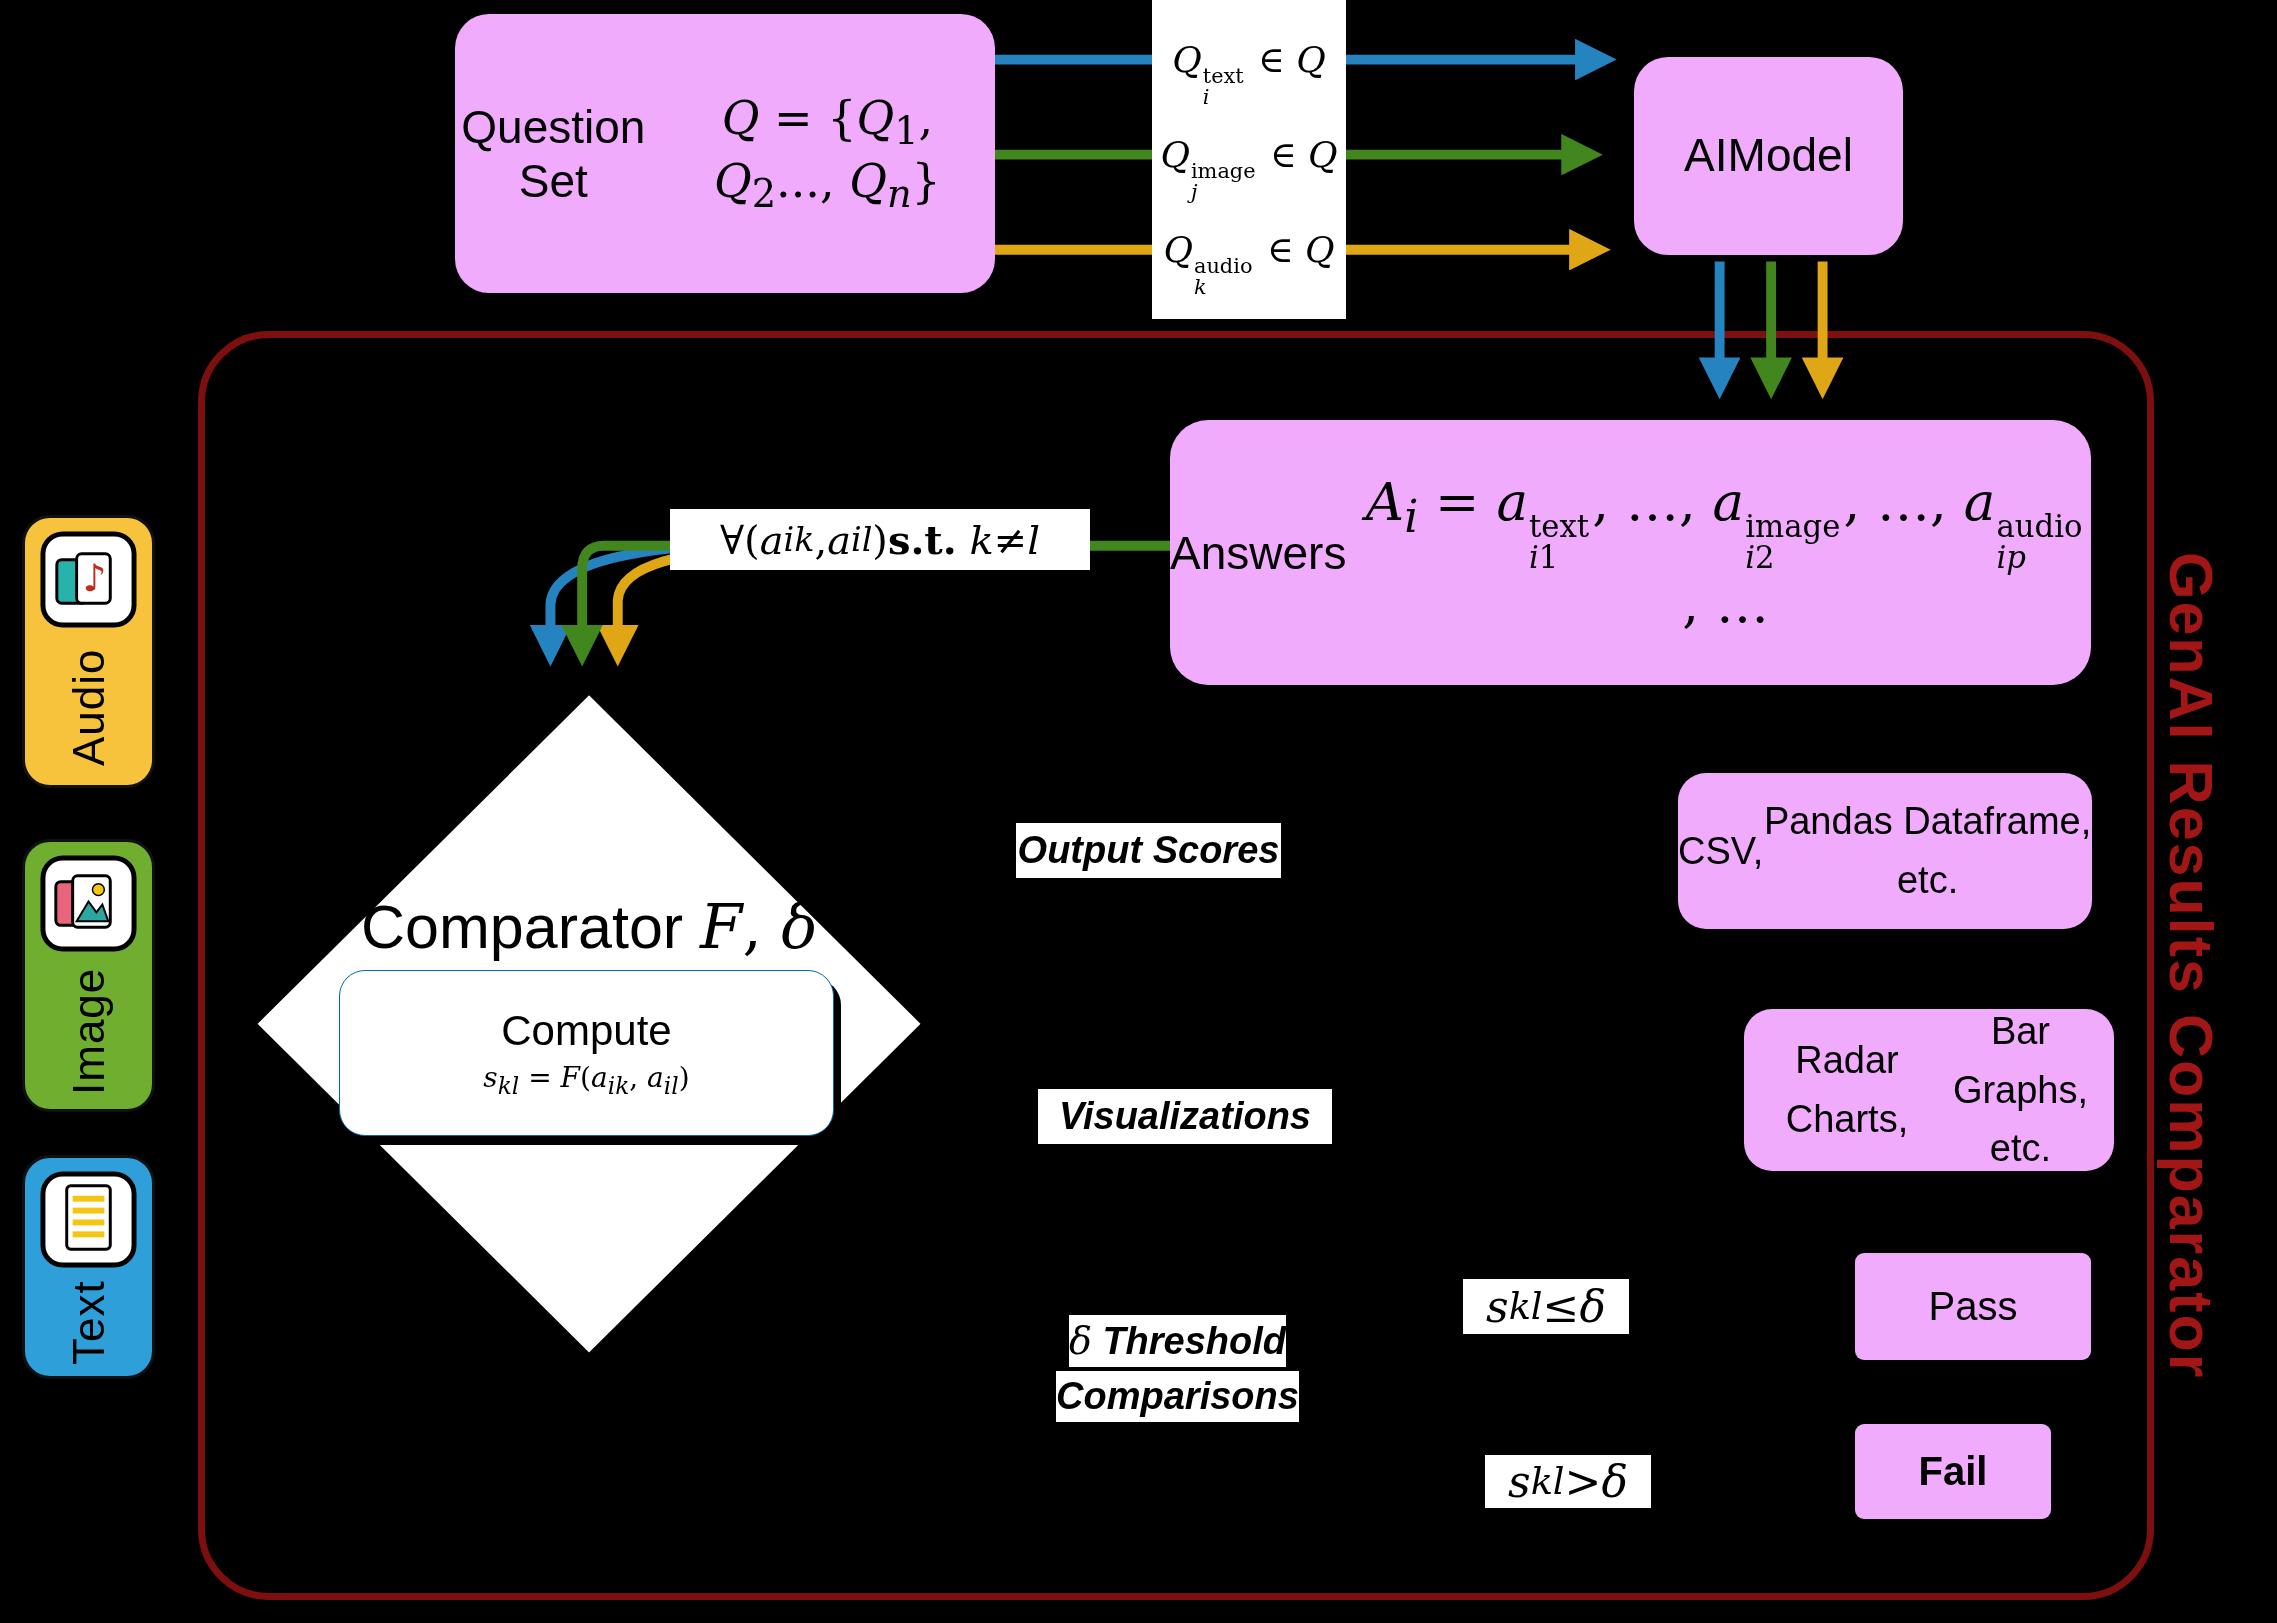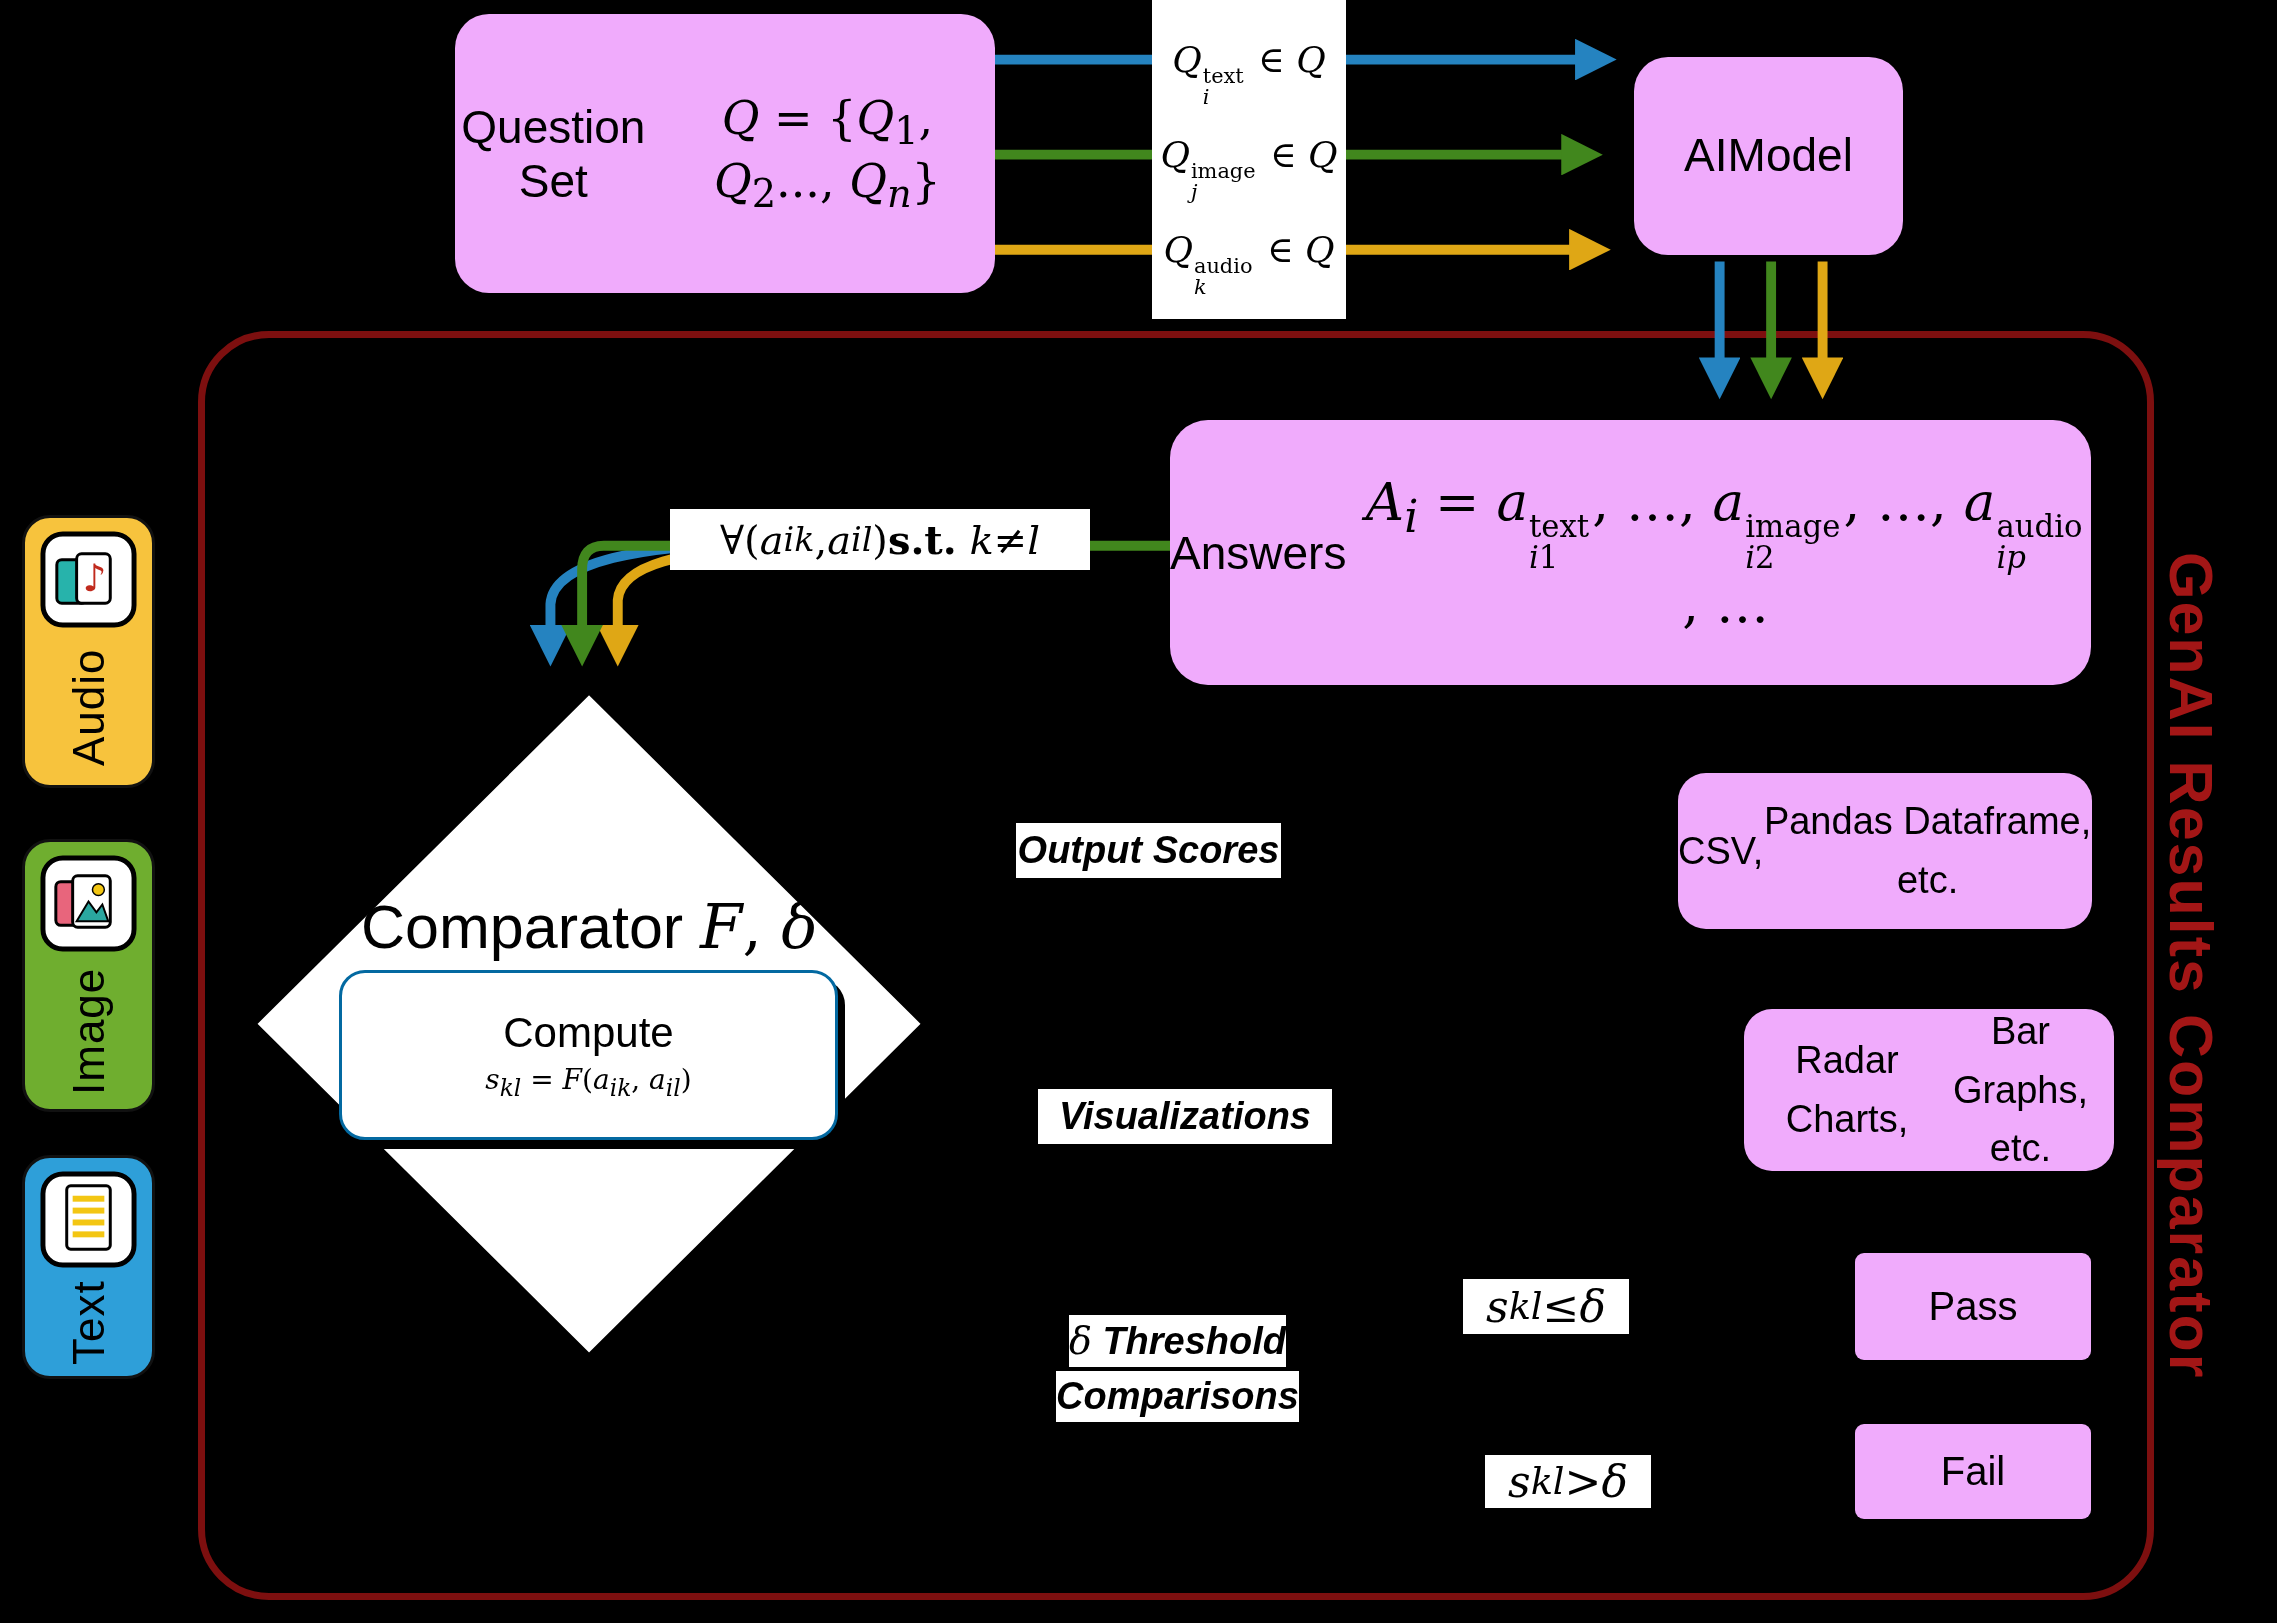--- a/index.html
+++ b/index.html
@@ -40,21 +40,21 @@
   .a-formula{font-size:53px;}
 
   .white-label{position:absolute;background:#fff;display:flex;align-items:center;
                justify-content:center;text-align:center;}
   .forall{left:670px;top:509px;width:420px;height:61px;font-size:40px;
           font-family:"DejaVu Serif",serif;}
 
   .comparator-title{position:absolute;left:317px;top:891px;width:545px;text-align:center;
           font-size:61px;}
   .compute-box{position:absolute;left:339px;top:970px;width:493px;height:164px;background:#fff;
-          border:3px solid #0369a1;border-radius:26px;box-shadow:7px 9px 0 #000;
+          border:1px solid #0369a1;border-radius:26px;box-shadow:7px 9px 0 #000;
           display:flex;flex-direction:column;align-items:center;justify-content:center;gap:6px;}
   .compute-label{font-size:42px;}
   .compute-formula{font-size:28px;}
 
   .out-label{position:absolute;background:#fff;font-style:italic;font-weight:600;font-size:38px;
           display:flex;align-items:center;justify-content:center;text-align:center;}
   .scores-label{left:1016px;top:823px;width:265px;height:55px;}
   .viz-label{left:1038px;top:1089px;width:294px;height:55px;font-style:italic;}
   .threshold-label{position:absolute;left:1053px;top:1315px;width:249px;display:flex;
           flex-direction:column;align-items:center;gap:4px;}
@@ -64,21 +64,21 @@
 
   .cond-label{position:absolute;background:#fff;font-family:"DejaVu Serif",serif;font-size:44px;
           display:flex;align-items:center;justify-content:center;}
   .pass-cond{left:1463px;top:1279px;width:166px;height:55px;}
   .fail-cond{left:1485px;top:1455px;width:166px;height:53px;}
 
   .result-box{border-radius:9px;font-size:40px;}
   .csv-box{left:1678px;top:773px;width:414px;height:156px;font-size:38px;line-height:1.55;border-radius:28px;}
   .radar-box{left:1744px;top:1009px;width:347px;height:162px;font-size:38px;line-height:1.55;border-radius:28px;padding-left:23px;}
   .pass-box{left:1855px;top:1253px;width:236px;height:107px;}
-  .fail-box{left:1855px;top:1424px;width:236px;height:95px;}
+  .fail-box{left:1855px;top:1424px;width:196px;height:95px;font-weight:bold;}
 
   
   .mod{position:absolute;left:22px;width:133px;border:3px solid #111;border-radius:28px;
        display:flex;flex-direction:column;align-items:center;padding-top:12px;box-sizing:border-box;}
   .mod-audio{top:515px;height:273px;background:var(--audio_fill);}
   .mod-image{top:839px;height:273px;background:var(--image_fill);}
   .mod-text{top:1155px;height:224px;background:var(--text_fill);}
   .mod-icon{width:99px;height:99px;}
   .mod-label{flex:1;display:flex;align-items:center;justify-content:center;
        writing-mode:vertical-rl;transform:rotate(180deg);font-size:44px;letter-spacing:1px;}

